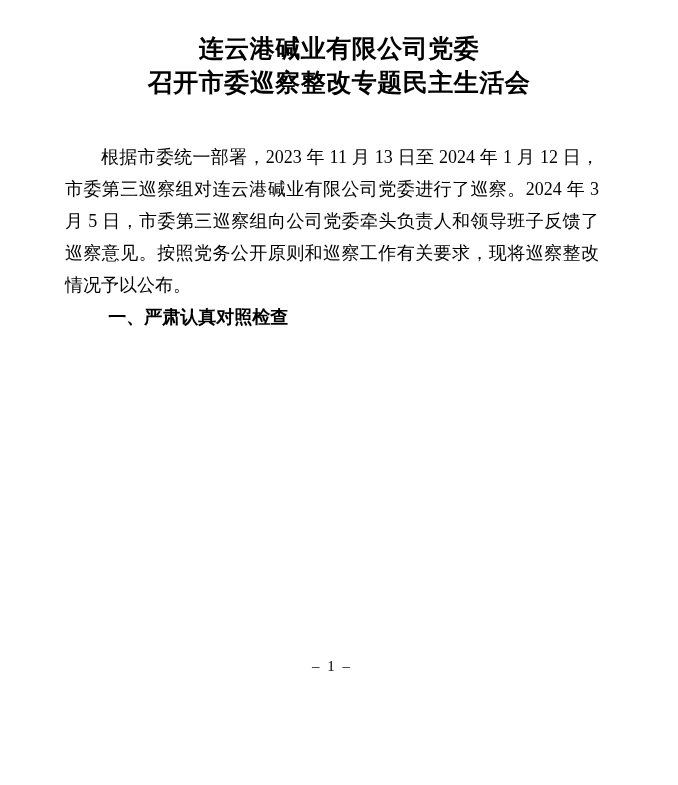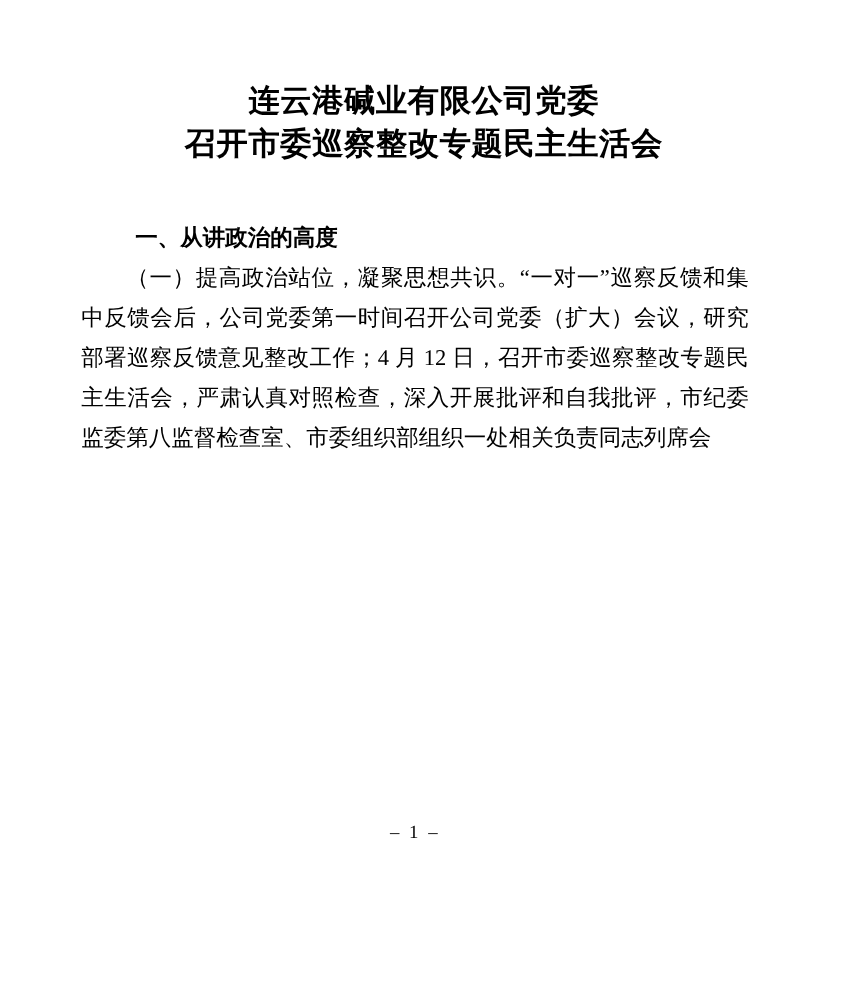--- a/index.html
+++ b/index.html
@@ -9,21 +9,21 @@
   }
   .page {
     position: relative;
     width: 678px;
     height: 785px;
     background: #ffffff;
     color: #000000;
     overflow: hidden;
   }
   .doc-title {
-    padding-top: 65px;
+    padding-top: 32px;
     text-align: center;
     font-family: "Liberation Serif", "DejaVu Serif", serif;
     font-weight: 700;
     font-size: 25px;
     line-height: 34px;
     letter-spacing: 0.5px;
   }
   .content {
     margin: 41px 79px 0 65px;
     font-family: "Liberation Serif", "DejaVu Serif", serif;
@@ -59,19 +59,19 @@
 <body>
 
 <div class="page">
 
   <div class="doc-title">
     <div>连云港碱业有限公司党委</div>
     <div>召开市委巡察整改专题民主生活会</div>
   </div>
 
   <div class="content">
-    <p class="section-heading">一、从讲政治的高度</p>
-    <p class="paragraph">（一）提高政治站位，凝聚思想共识。“一对一”巡察反馈和集中反馈会后，公司党委第一时间召开公司党委（扩大）会议，研究部署巡察反馈意见整改工作；4 月 12 日，召开市委巡察整改专题民主生活会，严肃认真对照检查，深入开展批评和自我批评，市纪委监委第八监督检查室、市委组织部组织一处相关负责同志列席会</p>
+    <p class="paragraph">根据市委统一部署，2023 年 11 月 13 日至 2024 年 1 月 12 日，市委第三巡察组对连云港碱业有限公司党委进行了巡察。2024 年 3 月 5 日，市委第三巡察组向公司党委牵头负责人和领导班子反馈了巡察意见。按照党务公开原则和巡察工作有关要求，现将巡察整改情况予以公布。</p>
+    <p class="section-heading">一、严肃认真对照检查</p>
   </div>
 
   <div class="footer">– 1 –</div>
 
 </div>
 
 </body></html>

